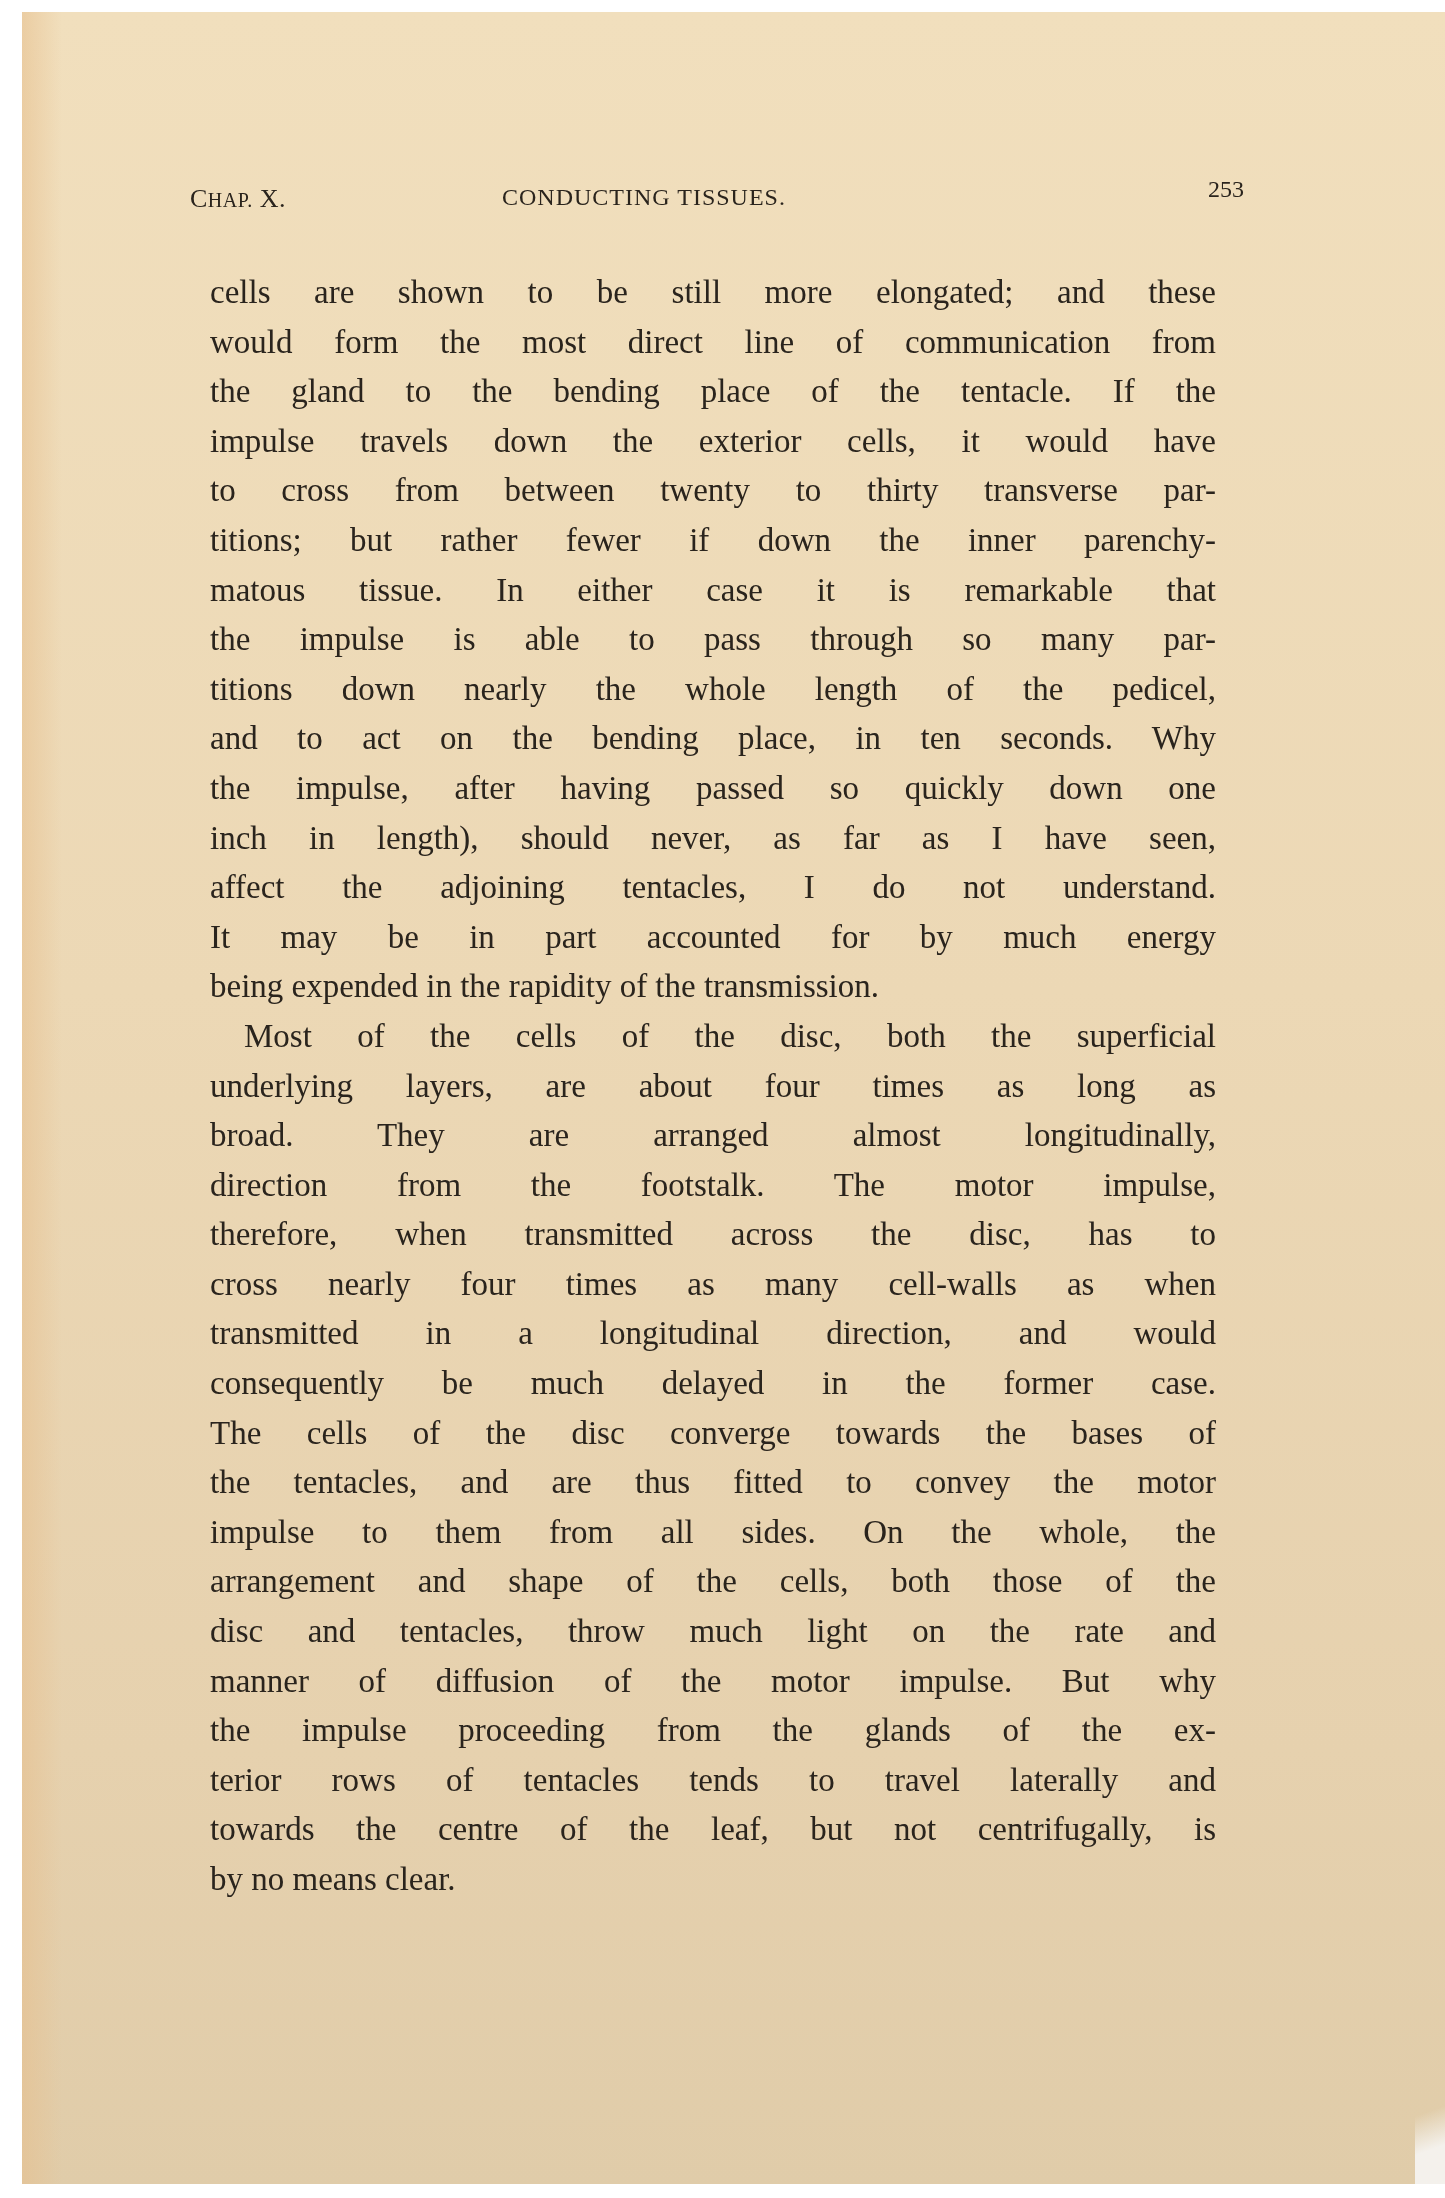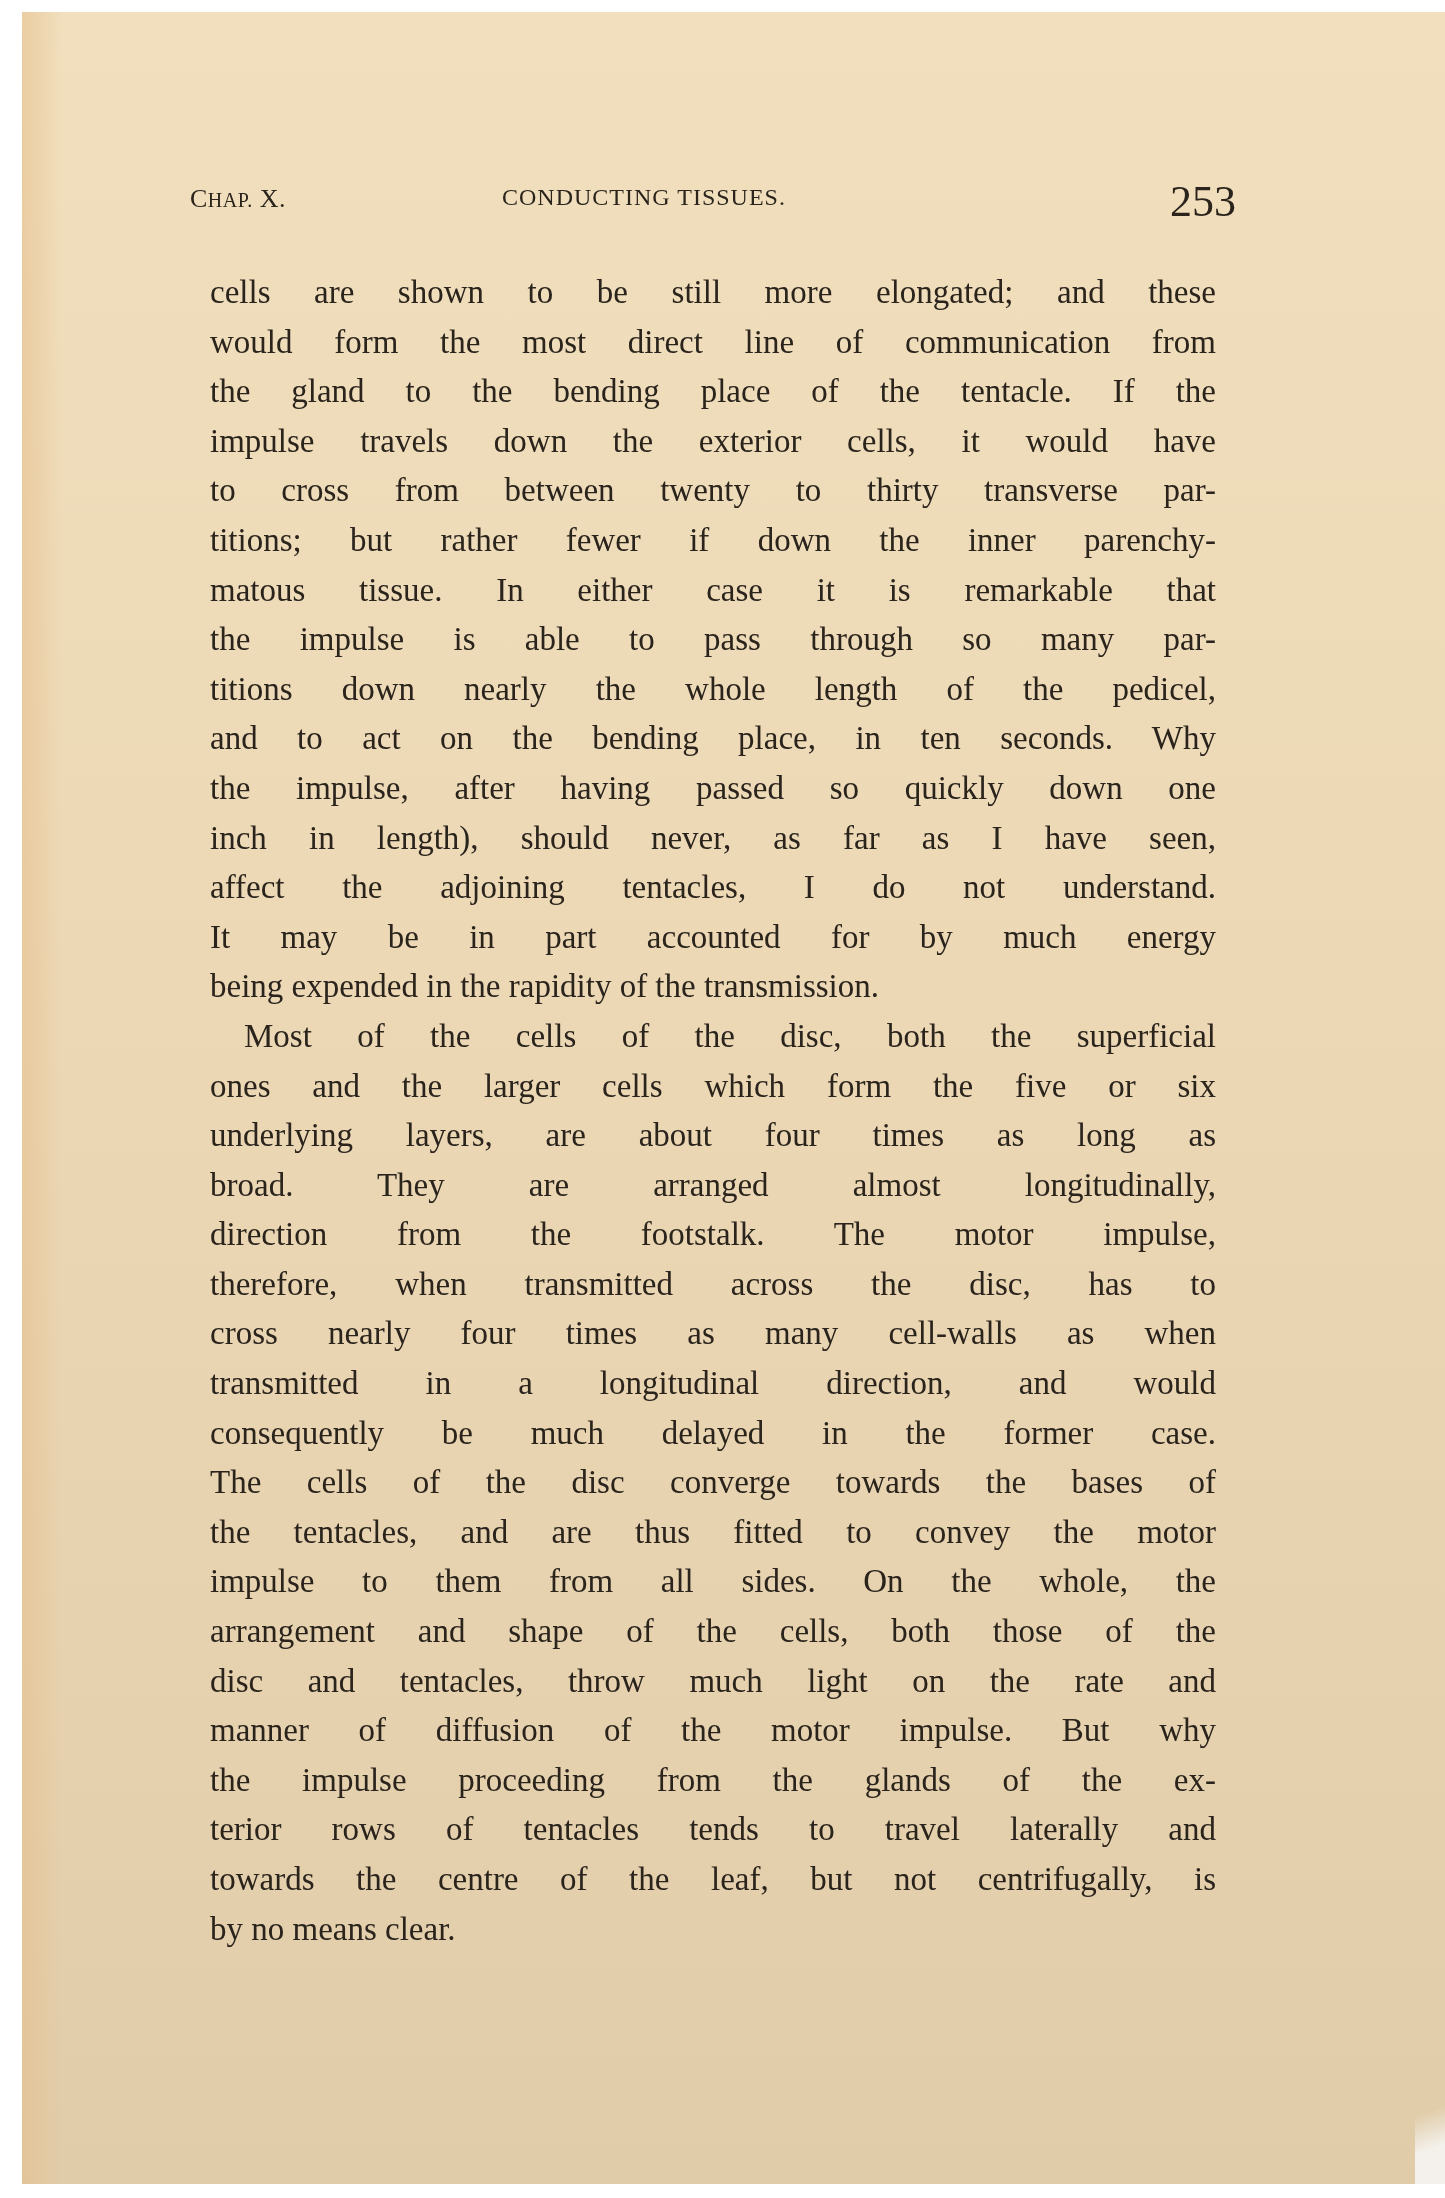--- a/index.html
+++ b/index.html
@@ -24,21 +24,21 @@
     font-family: "Liberation Serif", "DejaVu Serif", serif; color: #2a241d;
   }
   .header .chap {
     position: absolute; left: 0; top: 8px; font-size: 26px; letter-spacing: 0.5px;
   }
   .header .chap .sc { font-size: 20px; font-family: Liberation Serif, serif; }
   .header .title {
     position: absolute; left: 300px; top: 8px; font-size: 24px; letter-spacing: 1px; margin-left: 12px;
   }
   .header .num {
-    position: absolute; right: 16px; top: 0; font-size: 44px;
+    position: absolute; right: 8px; top: 0; font-size: 24px;
   }
   .body {
     position: absolute; top: 256px; left: 188px; width: 1006px;
     font-family: "Liberation Serif", "DejaVu Serif", serif;
     font-size: 33px; line-height: 49.6px; color: #2a241d;
   }
   .line {
     display: block; text-align: justify; text-align-last: justify; white-space: nowrap;
     height: 49.6px; overflow: visible;
   }
@@ -68,21 +68,20 @@
     <span class="line">matous tissue. In either case it is remarkable that</span>
     <span class="line">the impulse is able to pass through so many par-</span>
     <span class="line">titions down nearly the whole length of the pedicel,</span>
     <span class="line">and to act on the bending place, in ten seconds. Why</span>
     <span class="line">the impulse, after having passed so quickly down one</span>
     <span class="line">inch in length), should never, as far as I have seen,</span>
     <span class="line">affect the adjoining tentacles, I do not understand.</span>
     <span class="line">It may be in part accounted for by much energy</span>
     <span class="line last">being expended in the rapidity of the transmission.</span>
     <span class="line indent">Most of the cells of the disc, both the superficial</span>
-    <span class="line">ones and the larger cells which form the five or six</span>
     <span class="line">underlying layers, are about four times as long as</span>
     <span class="line">broad. They are arranged almost longitudinally,</span>
     <span class="line">direction from the footstalk. The motor impulse,</span>
     <span class="line">therefore, when transmitted across the disc, has to</span>
     <span class="line">cross nearly four times as many cell-walls as when</span>
     <span class="line">transmitted in a longitudinal direction, and would</span>
     <span class="line">consequently be much delayed in the former case.</span>
     <span class="line">The cells of the disc converge towards the bases of</span>
     <span class="line">the tentacles, and are thus fitted to convey the motor</span>
     <span class="line">impulse to them from all sides. On the whole, the</span>

